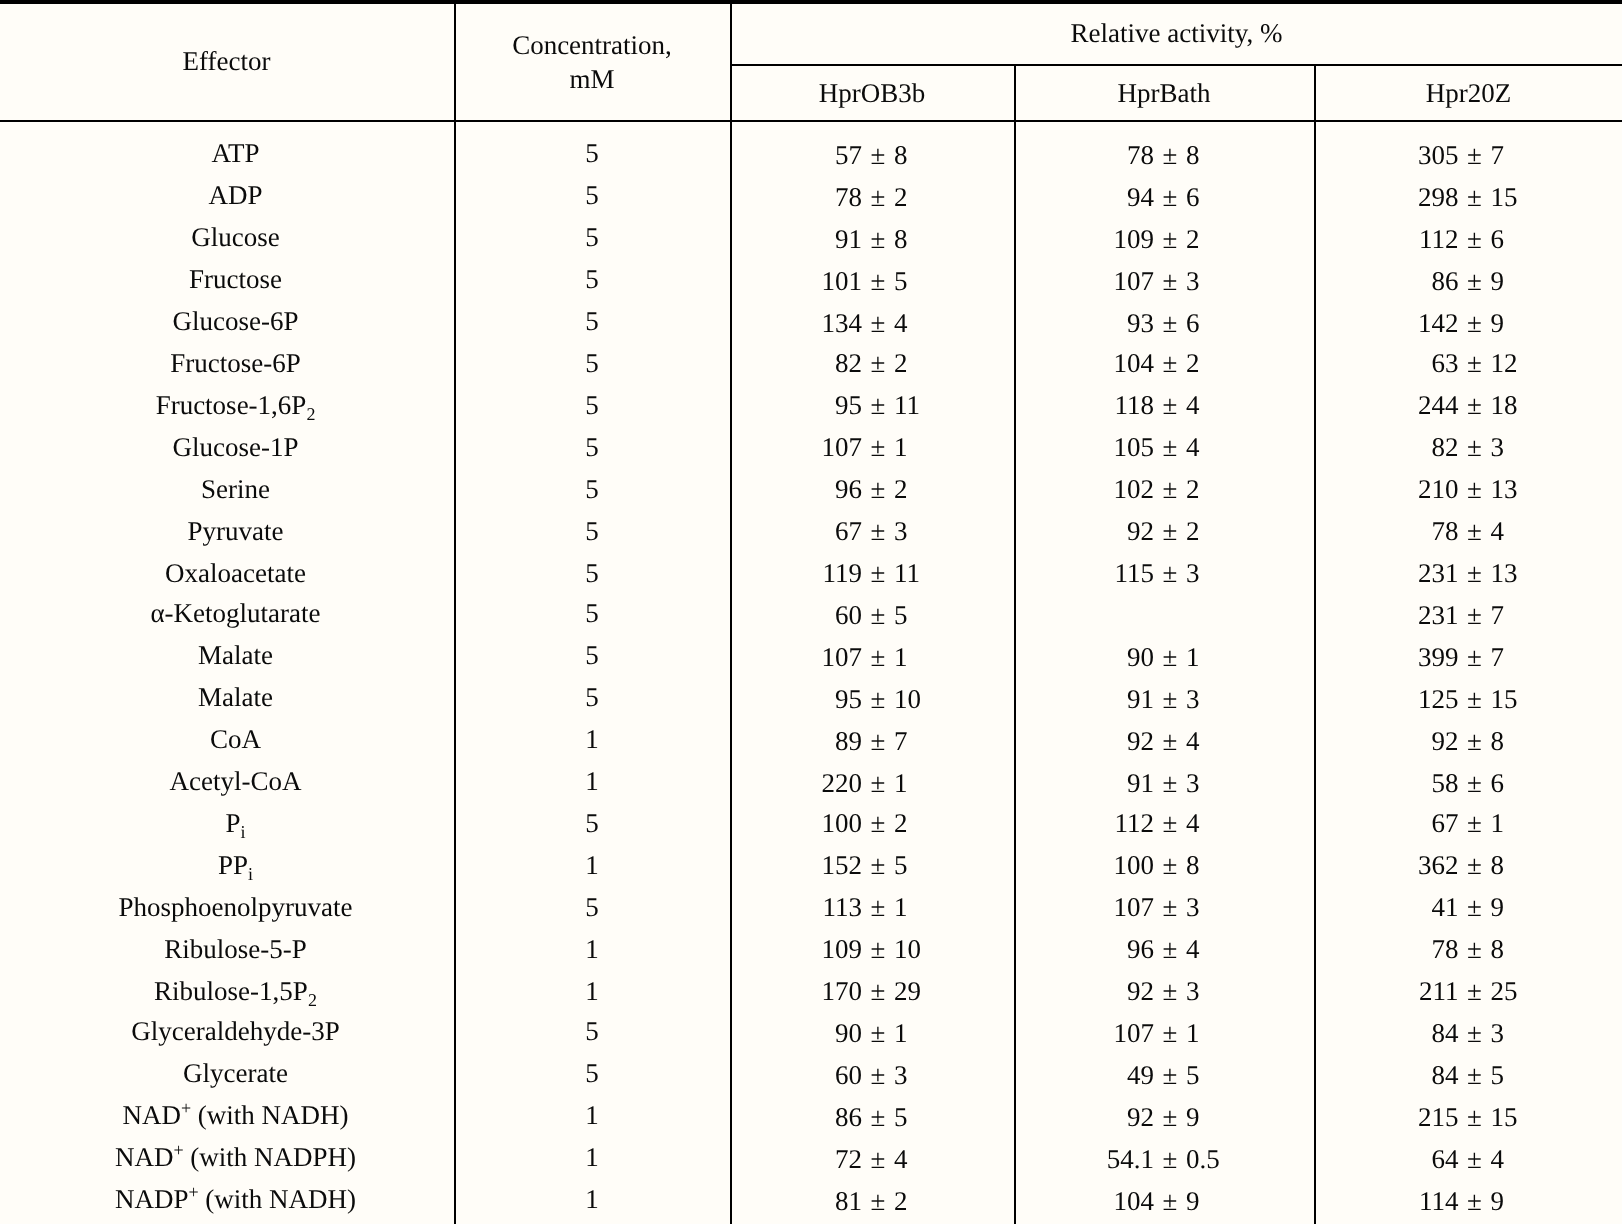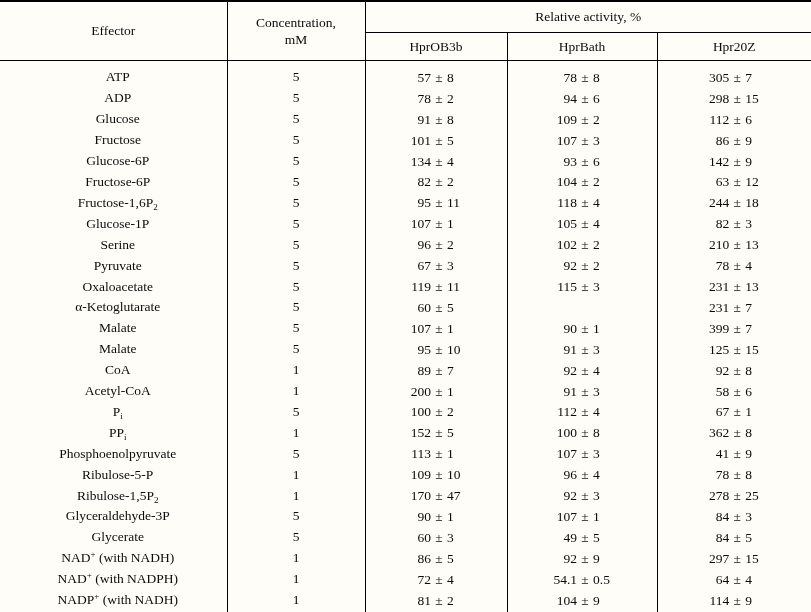--- a/index.html
+++ b/index.html
@@ -379,21 +379,21 @@
         <td class="act vline-l"><span class="num">
             <span class="v">92</span>
             <span class="pm">±</span>
             <span class="e">8</span>
           </span></td>
       </tr>
       <tr>
         <td class="eff">Acetyl-CoA</td>
         <td class="conc vline-l">1</td>
         <td class="act vline-l"><span class="num">
-            <span class="v">200</span>
+            <span class="v">220</span>
             <span class="pm">±</span>
             <span class="e">1</span>
           </span></td>
         <td class="act vline-l"><span class="num">
             <span class="v">91</span>
             <span class="pm">±</span>
             <span class="e">3</span>
           </span></td>
         <td class="act vline-l"><span class="num">
             <span class="v">58</span>
@@ -476,29 +476,29 @@
             <span class="pm">±</span>
             <span class="e">8</span>
           </span></td>
       </tr>
       <tr>
         <td class="eff">Ribulose-1,5P<sub>2</sub></td>
         <td class="conc vline-l">1</td>
         <td class="act vline-l"><span class="num">
             <span class="v">170</span>
             <span class="pm">±</span>
-            <span class="e">47</span>
+            <span class="e">29</span>
           </span></td>
         <td class="act vline-l"><span class="num">
             <span class="v">92</span>
             <span class="pm">±</span>
             <span class="e">3</span>
           </span></td>
         <td class="act vline-l"><span class="num">
-            <span class="v">278</span>
+            <span class="v">211</span>
             <span class="pm">±</span>
             <span class="e">25</span>
           </span></td>
       </tr>
       <tr>
         <td class="eff">Glyceraldehyde-3P</td>
         <td class="conc vline-l">5</td>
         <td class="act vline-l"><span class="num">
             <span class="v">90</span>
             <span class="pm">±</span>
@@ -541,21 +541,21 @@
             <span class="v">86</span>
             <span class="pm">±</span>
             <span class="e">5</span>
           </span></td>
         <td class="act vline-l"><span class="num">
             <span class="v">92</span>
             <span class="pm">±</span>
             <span class="e">9</span>
           </span></td>
         <td class="act vline-l"><span class="num">
-            <span class="v">297</span>
+            <span class="v">215</span>
             <span class="pm">±</span>
             <span class="e">15</span>
           </span></td>
       </tr>
       <tr>
         <td class="eff">NAD<sup>+</sup> (with NADPH)</td>
         <td class="conc vline-l">1</td>
         <td class="act vline-l"><span class="num">
             <span class="v">72</span>
             <span class="pm">±</span>

